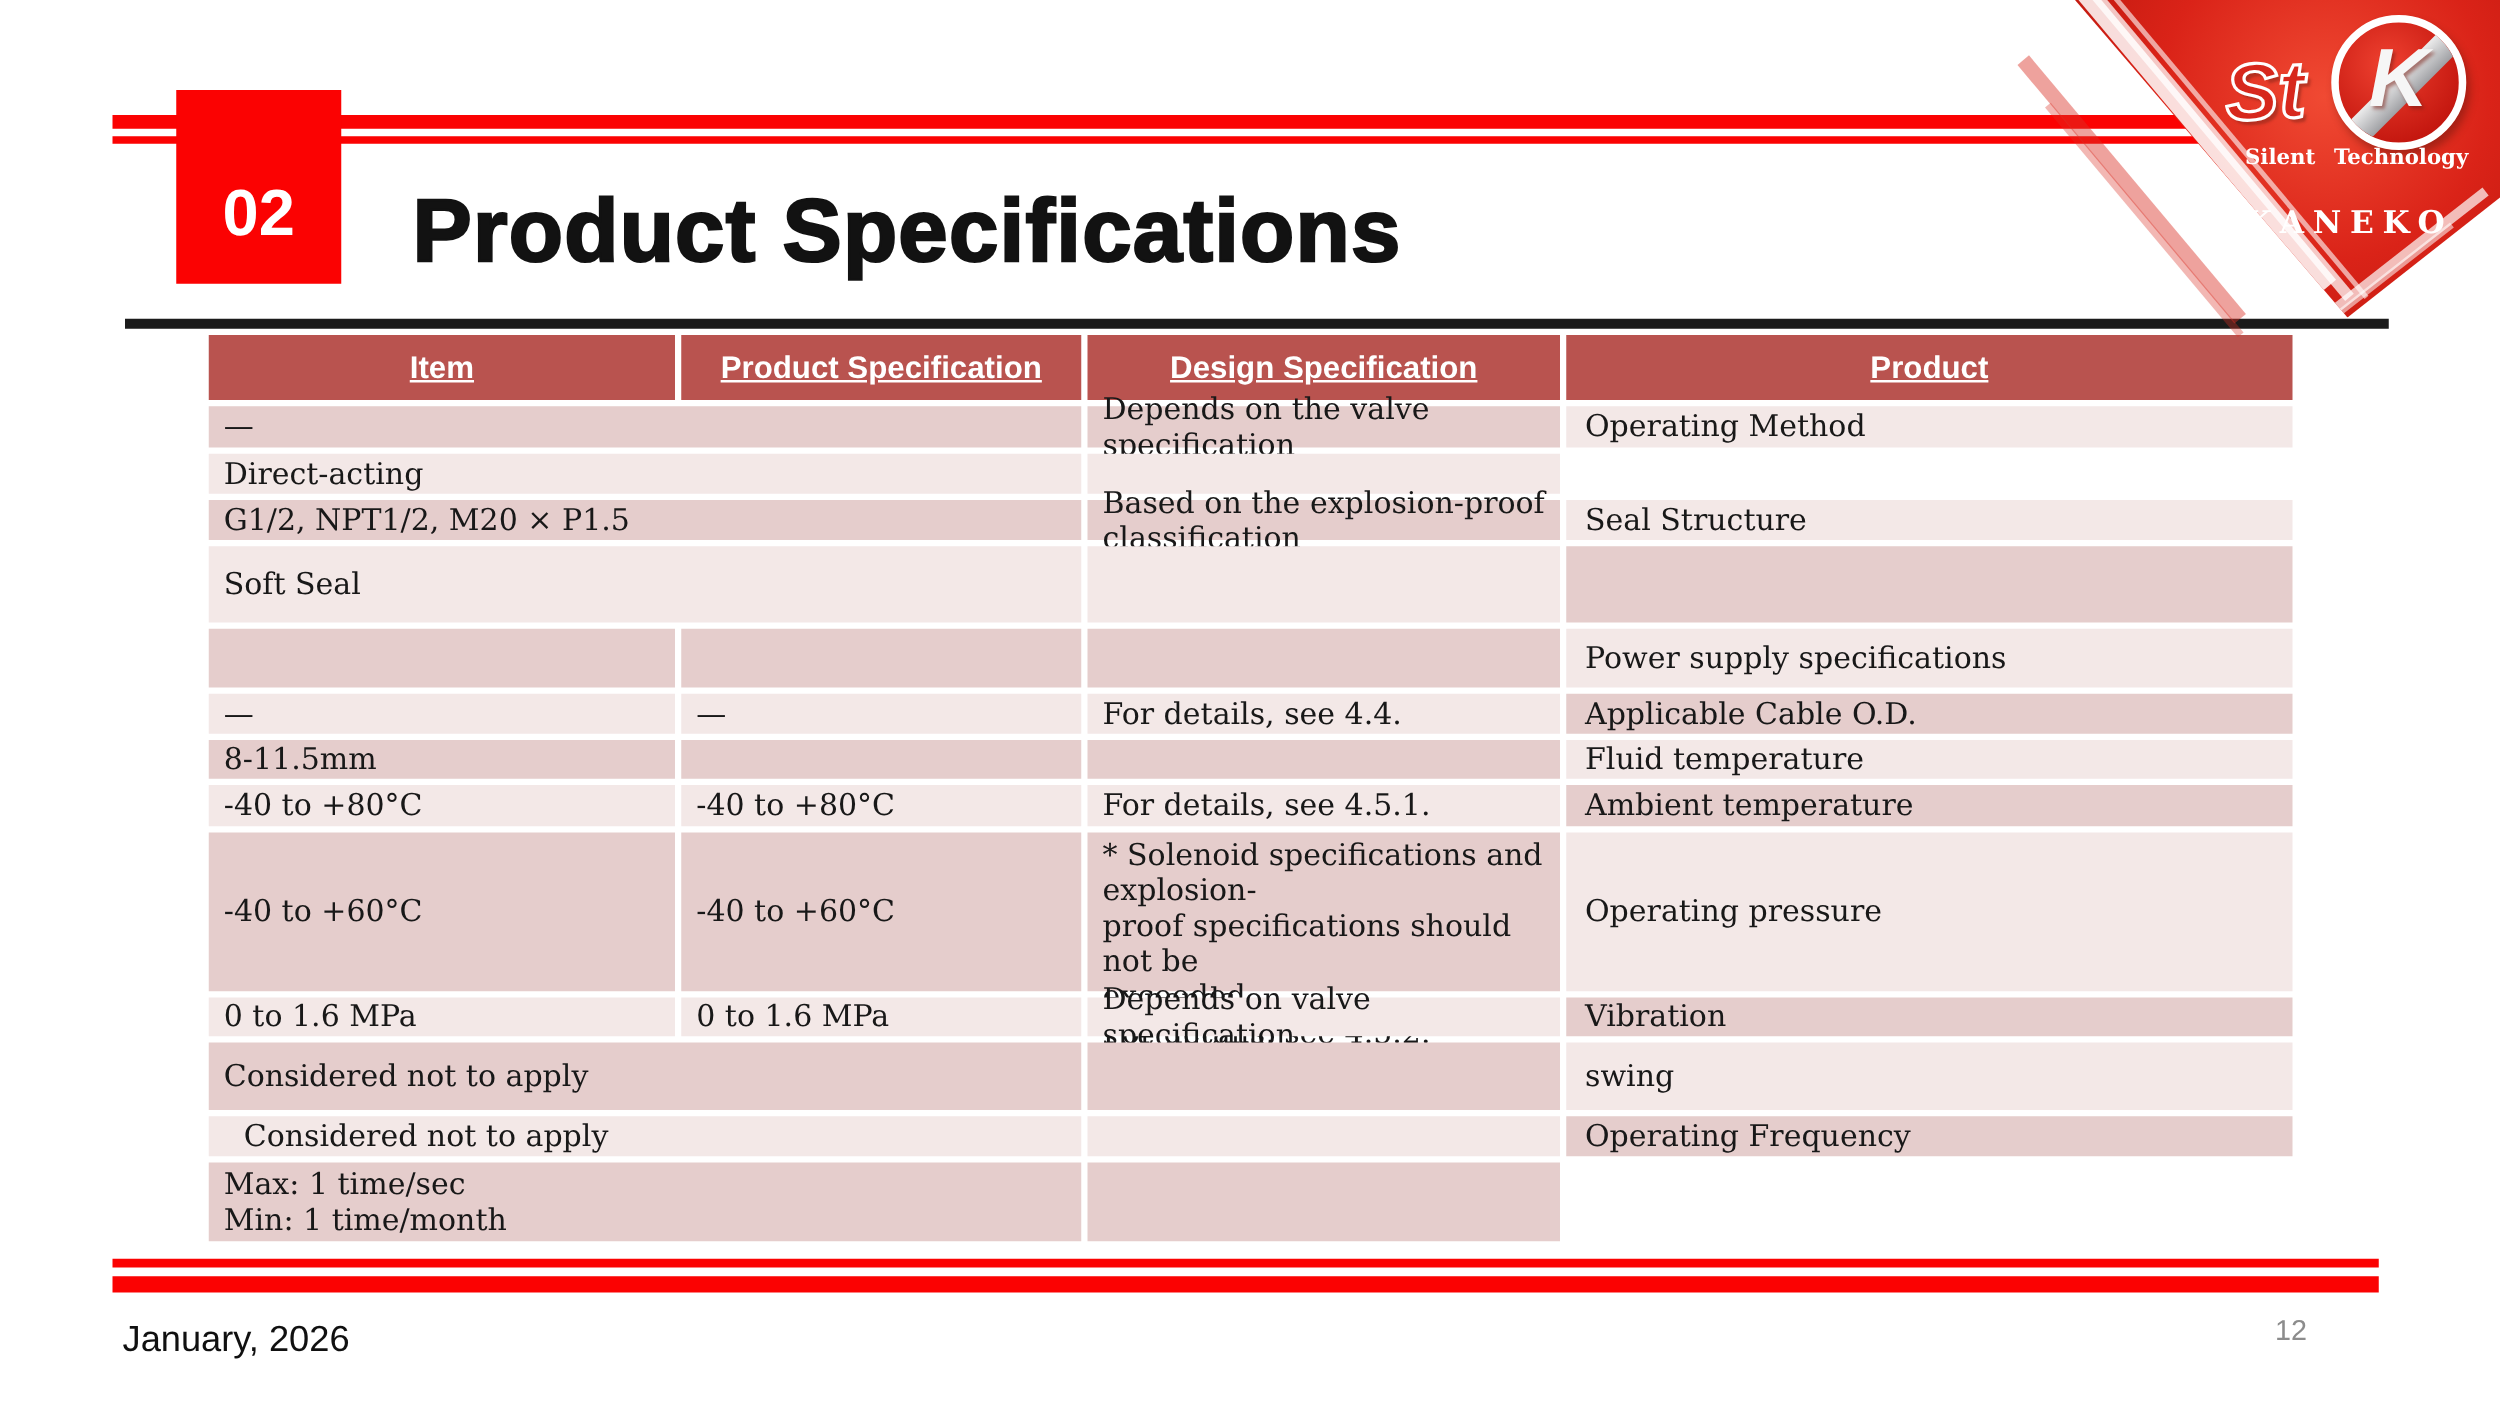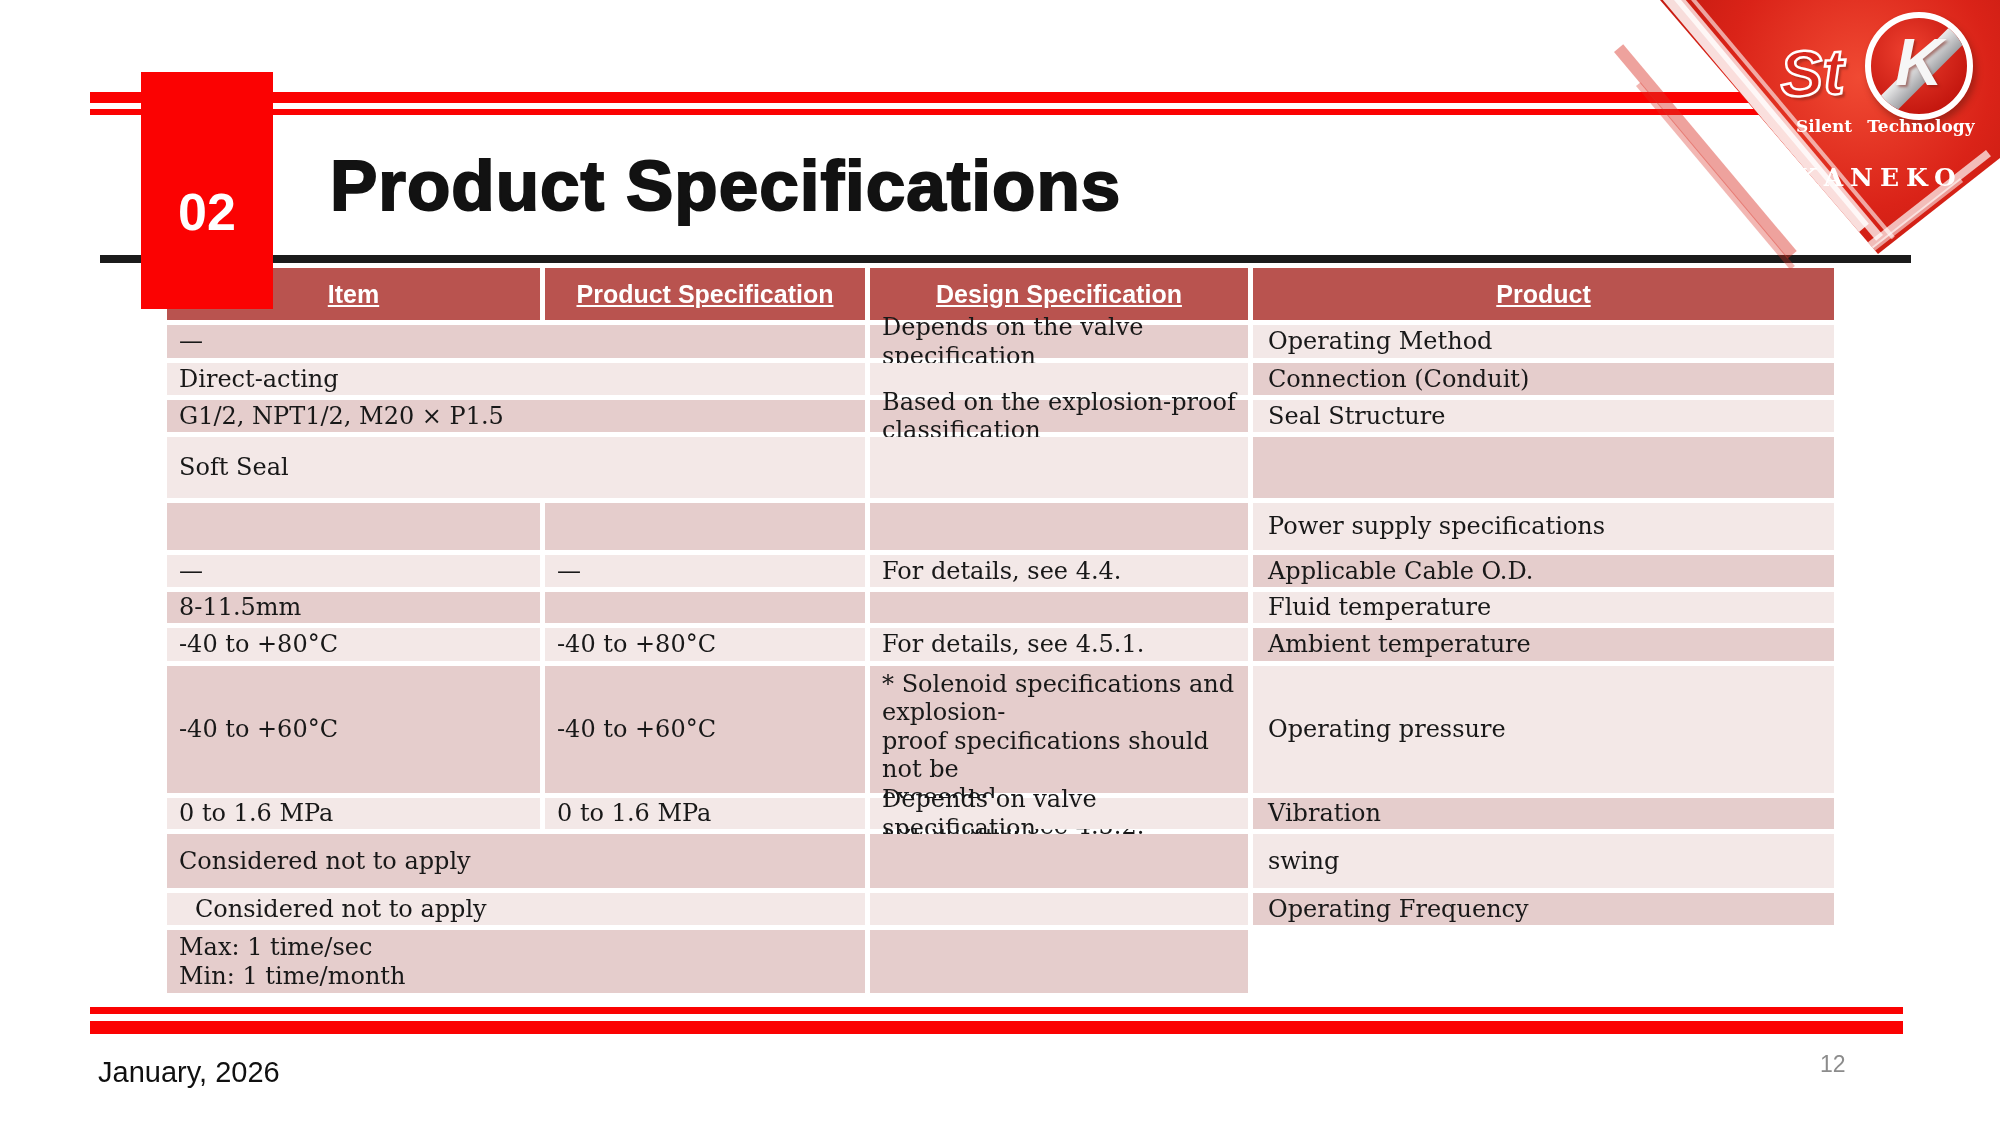--- a/index.html
+++ b/index.html
@@ -3,21 +3,21 @@
 <meta charset="utf-8">
 <style>
   html,body{margin:0;padding:0;background:#e8e8e8;}
   .slide{position:relative;width:2000px;height:1125px;background:#ffffff;overflow:hidden;
          font-family:"Liberation Sans",sans-serif;}
 
   
   .bar{position:absolute;background:#fb0202;}
   .bar-top-thick{left:90px;top:92px;width:1685px;height:11px;}
   .bar-top-thin{left:90px;top:109px;width:1685px;height:6px;}
-  .chapter-box{position:absolute;left:141px;top:72px;width:132px;height:237px;background:#fb0202;
+  .chapter-box{position:absolute;left:141px;top:72px;width:132px;height:155px;background:#fb0202;
                color:#fff;display:flex;align-items:center;justify-content:center;
                font-size:52px;font-weight:bold;z-index:3;}
   .chapter-box span{transform:translateY(21px);}
   .page-title{position:absolute;left:330px;top:150px;font-size:71px;line-height:1;
               font-weight:bold;color:#121212;-webkit-text-stroke:2px #121212;letter-spacing:1px;z-index:2;}
   .title-rule{position:absolute;left:100px;top:255px;width:1811px;height:8px;background:#1b1b1b;}
 
   
   .logo{position:absolute;left:1630px;top:0;width:370px;height:258px;z-index:4;}
   .logo-shape{position:absolute;inset:0;
@@ -108,21 +108,20 @@
     <div class="th">Design Specification</div>
     <div class="th">Product</div>
 
     <div class="cell sp2 dark">—</div>
     <div class="cell remarks dark">Depends on the valve specification</div>
 
     <div class="cell item light">Operating Method</div>
     <div class="cell sp2 light">Direct-acting</div>
     <div class="cell remarks light"></div>
 
-    <div class="cell item dark">Connection (Conduit)</div>
     <div class="cell sp2 dark">G1/2, NPT1/2, M20 × P1.5</div>
     <div class="cell remarks dark">Based on the explosion-proof classification</div>
 
     <div class="cell item light">Seal Structure</div>
     <div class="cell sp2 light">Soft Seal</div>
     <div class="cell remarks light"></div>
 
     <div class="cell item dark"></div>
     <div class="cell dark"></div>
     <div class="cell dark"></div>

